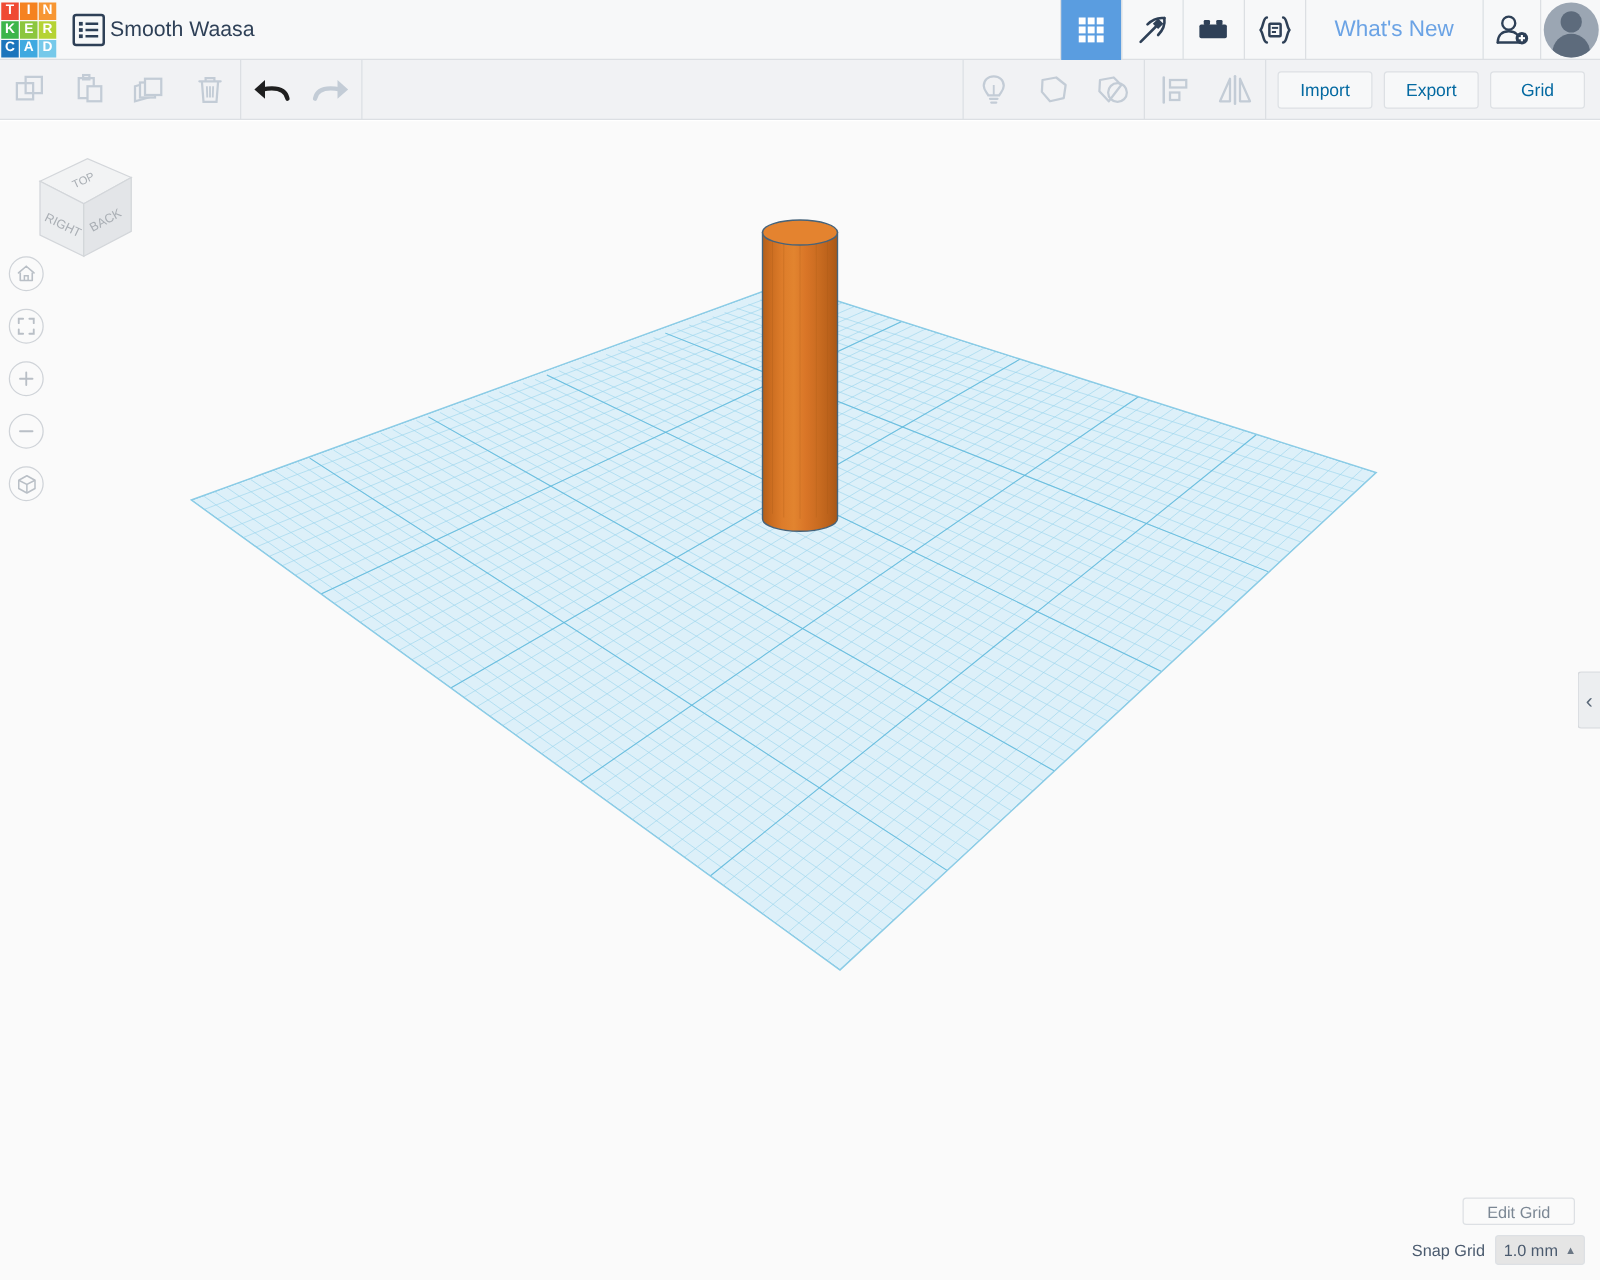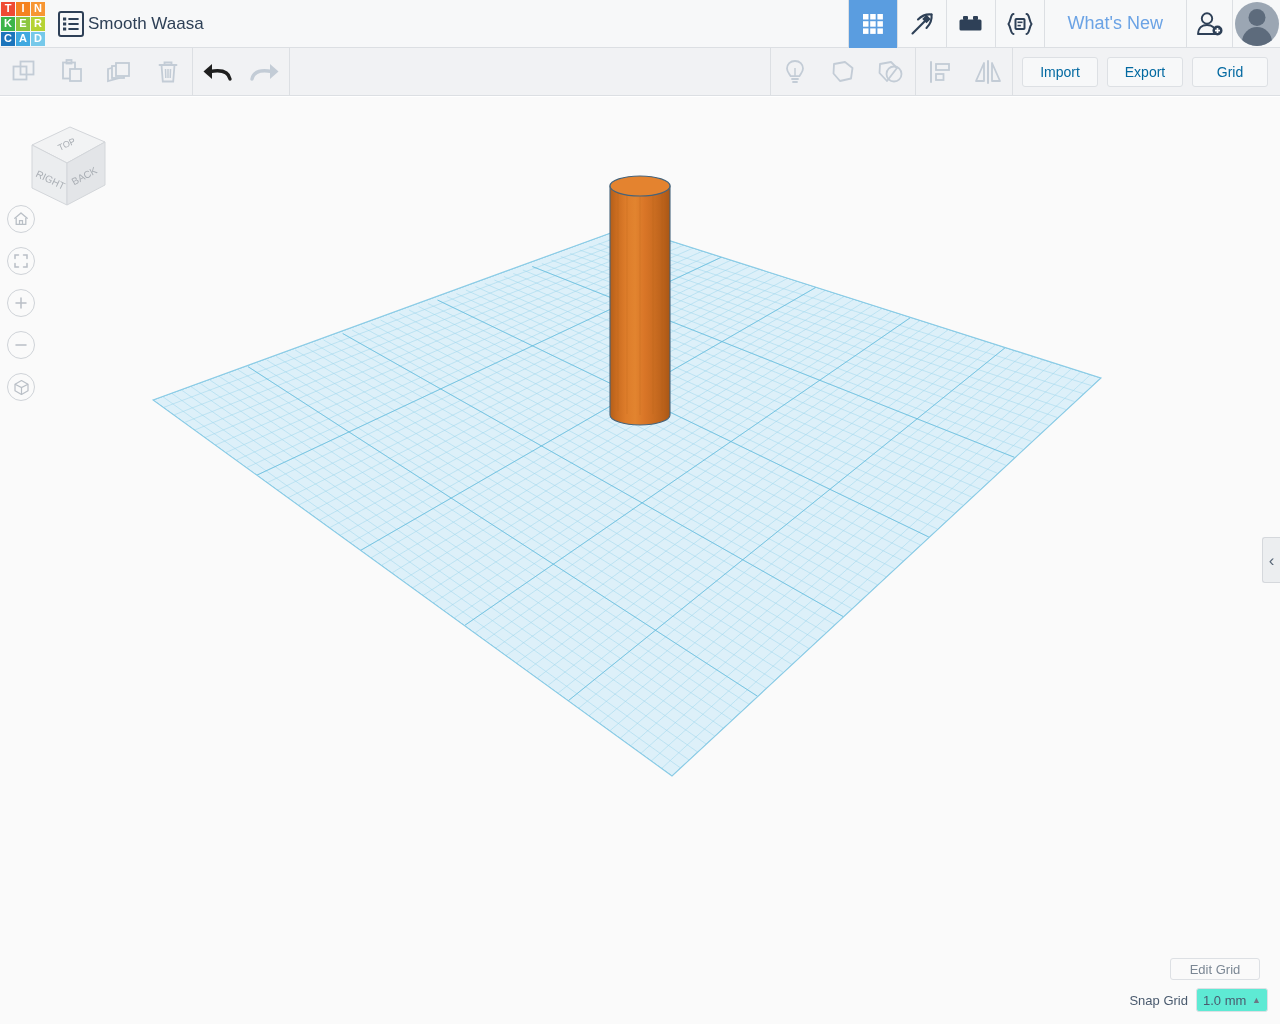--- a/index.html
+++ b/index.html
@@ -194,21 +194,21 @@
     display: flex; align-items: center;
   }
   .snap-label {
     font-size: 13px; color: #4a5a6e;
     margin-right: 8px; white-space: nowrap;
   }
   .snap-select {
     width: 72px; height: 24px;
     border: 1px solid #dde0e4;
     border-radius: 3px;
-    background: #5eead4;
+    background: #e5e5e5;
     display: flex; align-items: center;
     padding: 0 6px;
     font-size: 13px; color: #4a5a6e;
   }
   .snap-select .val { flex: 1 1 auto; }
   .snap-select .caret { font-size: 9px; color: #6b7785; }
 </style>
 </head>
 <body>
 

